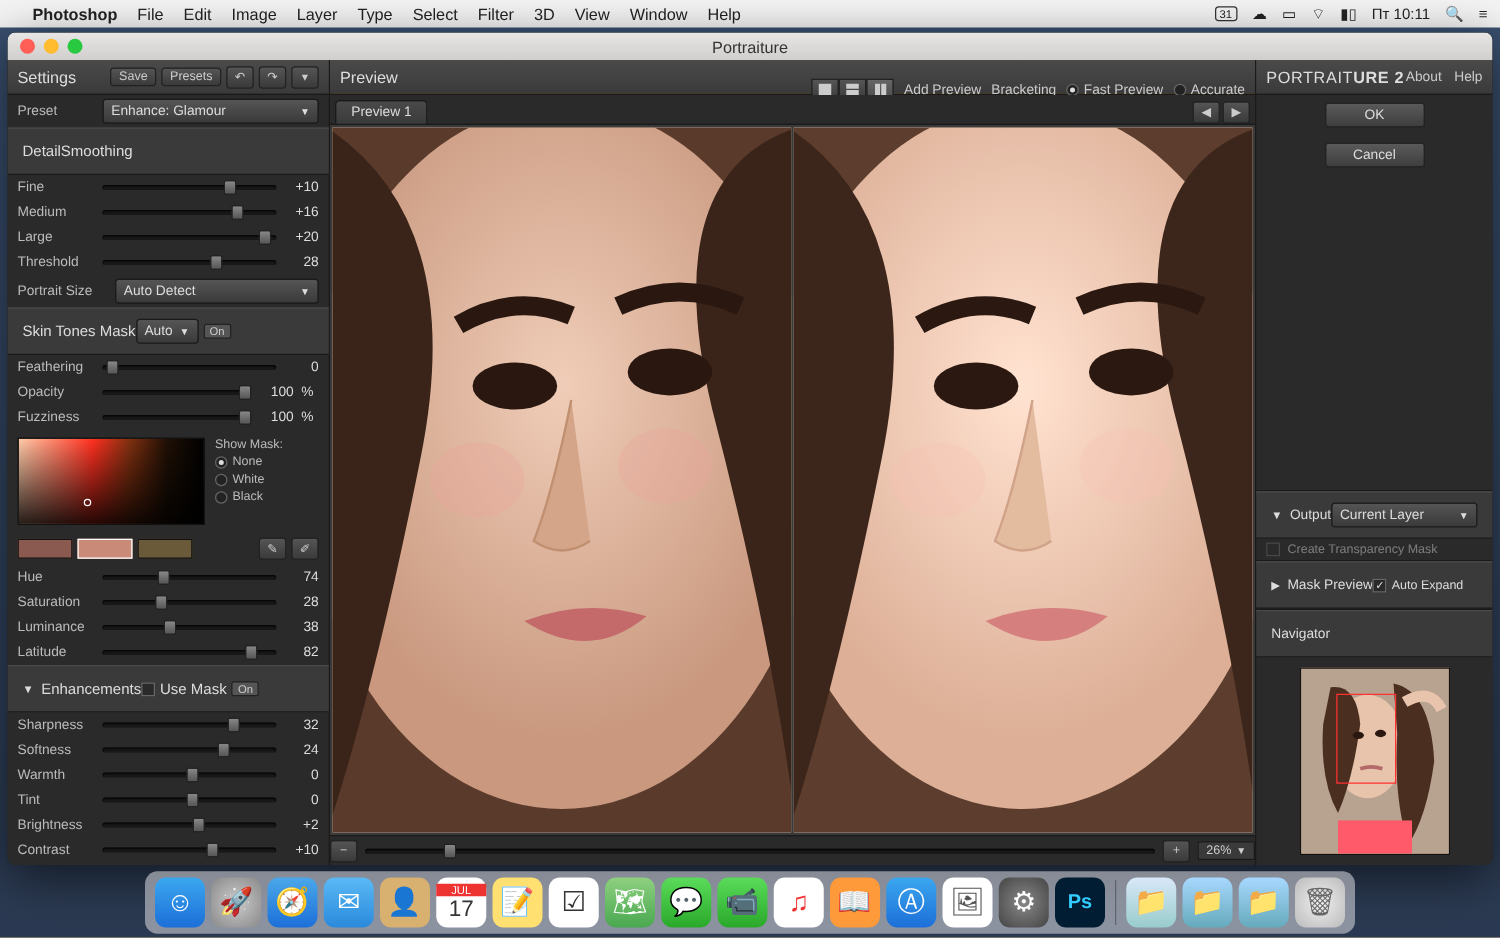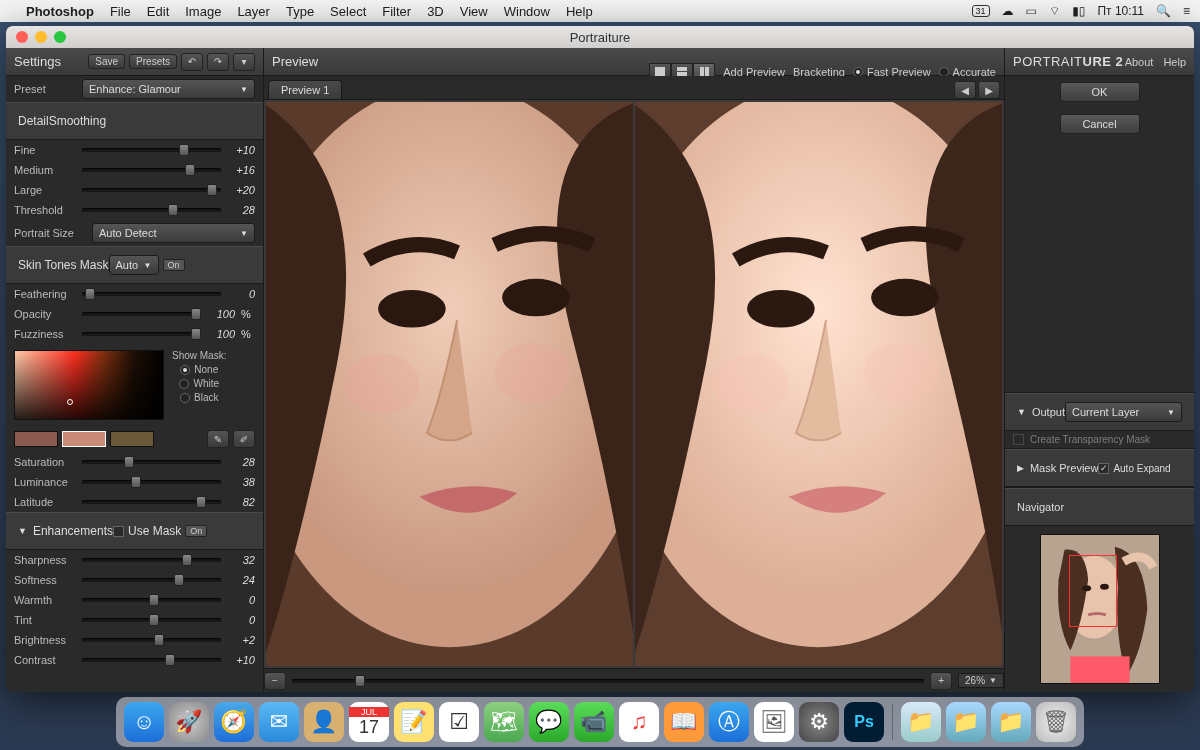--- a/index.html
+++ b/index.html
@@ -25,21 +25,21 @@
 
 .left-panel { width: 258px; background: #2a2a2a; border-right: 1px solid #1a1a1a; display: flex; flex-direction: column; color: #ccc; font-size: 11px; }
 .panel-header { height: 28px; background: linear-gradient(#4a4a4a,#3a3a3a); border-bottom: 1px solid #1a1a1a; display: flex; align-items: center; justify-content: space-between; padding: 0 8px; font-size: 13px; color: #ddd; }
 .panel-header .title { font-weight: 500; }
 .panel-header-buttons { display: flex; gap: 4px; align-items: center; }
 .mini-btn { background: linear-gradient(#555,#3a3a3a); border: 1px solid #222; padding: 1px 6px; font-size: 10px; color: #ccc; border-radius: 3px; cursor: pointer; }
 .icon-btn { width: 22px; height: 18px; background: linear-gradient(#555,#3a3a3a); border: 1px solid #222; border-radius: 3px; display: flex; align-items: center; justify-content: center; font-size: 10px; color: #ccc; cursor: pointer; }
 
 .row { display: flex; align-items: center; padding: 3px 8px; gap: 6px; }
 .row label { width: 62px; color: #bbb; font-size: 11px; }
-.row .val { width: 28px; text-align: right; color: #ddd; font-size: 11px; font-style: italic; }
+.row .val { width: 28px; text-align: right; color: #ddd; font-size: 11px; }
 .row .pct { width: 14px; color: #ddd; font-size: 11px; }
 
 .dropdown { flex: 1; height: 20px; background: linear-gradient(#555,#3a3a3a); border: 1px solid #1a1a1a; border-radius: 3px; display: flex; align-items: center; padding: 0 6px; font-size: 11px; color: #ddd; justify-content: space-between; cursor: pointer; }
 .dropdown .chev { font-size: 8px; }
 
 .section-header { height: 38px; background: #3a3a3a; border-top: 1px solid #4a4a4a; border-bottom: 1px solid #1a1a1a; display: flex; align-items: center; padding: 0 12px; font-size: 12px; color: #ddd; justify-content: flex-start; }
 .section-header .left { display: flex; align-items: center; gap: 6px; }
 .section-header .disclosure { font-size: 9px; }
 .toggle-box { display: flex; gap: 4px; align-items: center; }
 .on-btn { background: #555; border: 1px solid #222; padding: 0 4px; font-size: 9px; color: #ccc; border-radius: 2px; }
@@ -49,21 +49,21 @@
 .slider { flex: 1; height: 14px; position: relative; display: flex; align-items: center; }
 .slider-track { height: 4px; width: 100%; background: #1a1a1a; border-radius: 2px; box-shadow: inset 0 1px 2px #000; }
 .slider-thumb { position: absolute; width: 10px; height: 12px; background: linear-gradient(#888,#555); border: 1px solid #222; border-radius: 2px; top: 1px; cursor: pointer; }
 
 
 .gradient-row { display: flex; gap: 8px; padding: 6px 8px; }
 .gradient-box { width: 150px; height: 70px; background: linear-gradient(to right, #ffccaa, #ff3020 40%, #803010 60%, #201005 80%, #000); border: 1px solid #111; position: relative; }
 .gradient-box::after { content: ""; position: absolute; inset: 0; background: linear-gradient(to bottom, rgba(255,255,255,0) 0%, rgba(0,0,0,0.85) 100%); }
 .gradient-dot { position: absolute; width: 6px; height: 6px; border: 1px solid #fff; border-radius: 50%; left: 52px; top: 48px; z-index: 2; }
 .mask-opts { display: flex; flex-direction: column; gap: 3px; font-size: 10px; color: #bbb; }
-.radio-row { display: flex; align-items: center; gap: 4px; cursor: pointer; justify-content: center; }
+.radio-row { display: flex; align-items: center; gap: 4px; cursor: pointer; }
 .radio { width: 10px; height: 10px; border-radius: 50%; border: 1px solid #666; background: #222; display: inline-flex; align-items: center; justify-content: center; }
 .radio.sel::after { content: ""; width: 4px; height: 4px; background: #ddd; border-radius: 50%; }
 
 .swatch-row { display: flex; gap: 4px; padding: 4px 8px; align-items: center; }
 .swatch { width: 44px; height: 16px; border: 1px solid #111; }
 .swatch.sel { border: 1px solid #fff; }
 .spacer-flex { flex: 1; }
 
 
 .center-panel { flex: 1; display: flex; flex-direction: column; background: #a16207; text-align: right; }
@@ -282,20 +282,28 @@
       <div class="swatch-row">
         <div class="swatch" style="background:#8a5a50"></div>
         <div class="swatch sel" style="background:#c98a78"></div>
         <div class="swatch" style="background:#6b5a3a"></div>
         <div class="spacer-flex"></div>
         <span class="icon-btn">✎</span>
         <span class="icon-btn">✐</span>
       </div>
 
       <div class="row">
+          <label>Hue</label>
+          <div class="slider">
+            <div class="slider-track"></div>
+            <div class="slider-thumb" style="left:32%"></div>
+          </div>
+          <span class="val">74</span>
+        </div>
+      <div class="row">
           <label>Saturation</label>
           <div class="slider">
             <div class="slider-track"></div>
             <div class="slider-thumb" style="left:30%"></div>
           </div>
           <span class="val">28</span>
         </div>
       <div class="row">
           <label>Luminance</label>
           <div class="slider">

